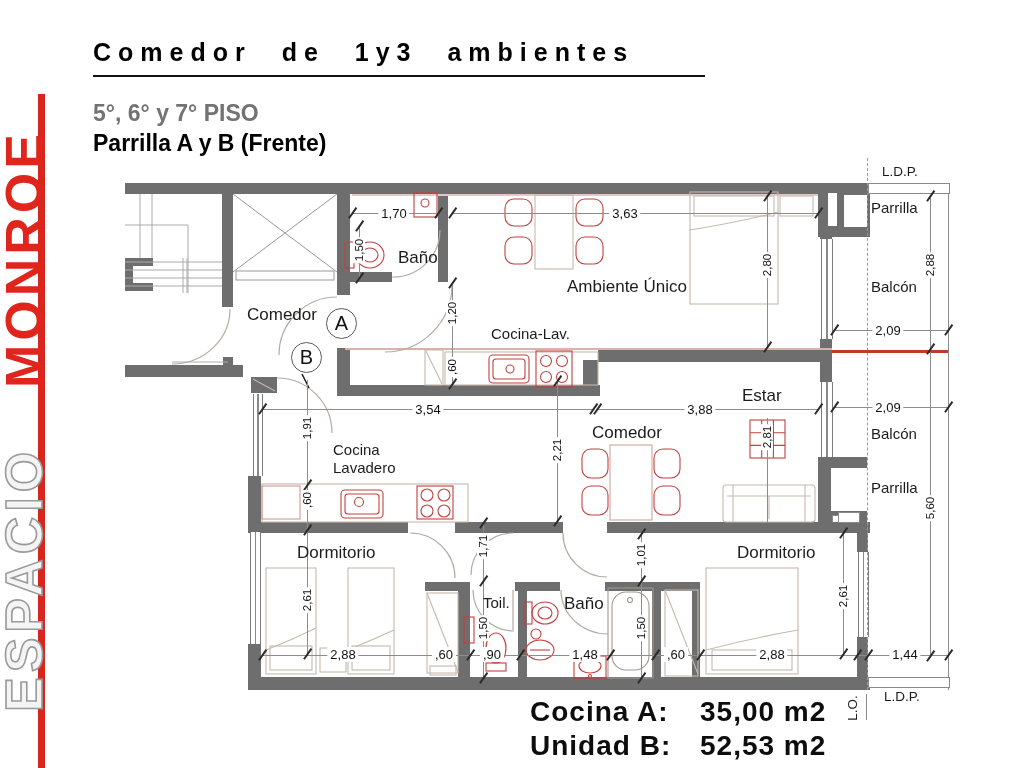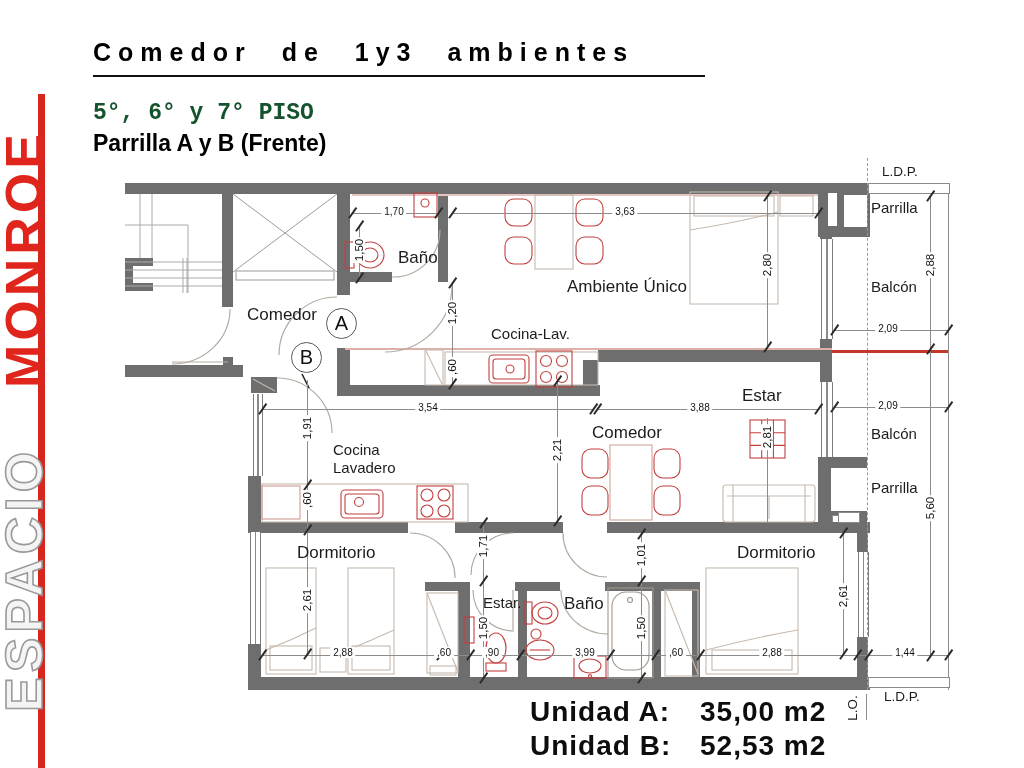--- a/index.html
+++ b/index.html
@@ -7,35 +7,35 @@
        font-family:"Liberation Sans","DejaVu Sans",sans-serif;overflow:hidden;}
   
   .brand-bar{position:absolute;left:38px;top:94px;width:7px;height:674px;background:#d7261e;}
   .vbrand{position:absolute;transform:rotate(-90deg);transform-origin:0 0;white-space:nowrap;font-weight:bold;}
   .vbrand.red{left:-6px;top:388px;font-size:52px;letter-spacing:4px;color:#e0261c;}
   .vbrand.outline{left:-6px;top:712px;font-size:52px;letter-spacing:5px;color:#f4f4f4;
                   -webkit-text-stroke:1.6px #9a9a9a;}
   
   .title{position:absolute;left:93px;top:38px;width:612px;font-size:25px;font-weight:bold;color:#000;
          letter-spacing:7px;word-spacing:16px;border-bottom:2.5px solid #111;padding-bottom:8px;white-space:nowrap;overflow:hidden;}
-  .sub1{position:absolute;left:93px;top:100px;font-size:23px;font-weight:bold;color:#14532d;font-family:Liberation Mono, monospace;}
+  .sub1{position:absolute;left:93px;top:100px;font-size:23px;font-weight:bold;color:#737373;}
   .sub2{position:absolute;left:93px;top:130px;font-size:23px;font-weight:bold;color:#000;}
   .foot{position:absolute;font-size:28px;font-weight:bold;color:#0d0d0d;letter-spacing:1px;}
   
   .wall{position:absolute;background:#6e6e6e;}
   .win{position:absolute;border-left:1px solid #7c7c7c;border-right:1px solid #7c7c7c;
        background:linear-gradient(to right,#fff 43%,#8a8a8a 43%,#8a8a8a 57%,#fff 57%);}
   .slab{position:absolute;background:#fff;border:1px solid #8a8a8a;}
   .dline{position:absolute;background:#8c8c8c;}
   .dashv{position:absolute;width:0;border-left:1px dashed #9a9a9a;}
   .redline{position:absolute;}
   .lbl{position:absolute;color:#1c1c1c;font-size:17px;white-space:nowrap;}
   .lbl.s{font-size:15px;}
   .lbl.xs{font-size:13.5px;}
-  .dim{position:absolute;font-size:10px;color:#111;background:#fff;padding:0 3px;white-space:nowrap;transform:translateX(-50%);}
+  .dim{position:absolute;font-size:13px;color:#111;background:#fff;padding:0 3px;white-space:nowrap;transform:translateX(-50%);}
   .dimv{position:absolute;font-size:11.5px;color:#111;background:#fff;padding:0 2px;white-space:nowrap;
         transform:translate(-50%,-50%) rotate(-90deg);}
   .vlbl{position:absolute;font-size:13.5px;color:#1c1c1c;white-space:nowrap;transform:translate(-50%,-50%) rotate(-90deg);}
   .tk{position:absolute;width:13px;height:1.5px;background:#2a2a2a;transform:rotate(-55deg);}
   .circ{position:absolute;width:29px;height:29px;border:1.5px solid #5a5a5a;border-radius:50%;
         display:flex;align-items:center;justify-content:center;font-size:20px;color:#111;}
   svg.overlay{position:absolute;left:0;top:0;pointer-events:none;}
 </style>
 </head>
 <body>
@@ -319,21 +319,21 @@
 <span class="lbl" style="left:398px;top:248px">Baño</span>
 <span class="lbl" style="left:247px;top:305px">Comedor</span>
 <span class="lbl" style="left:567px;top:277px">Ambiente Único</span>
 <span class="lbl s" style="left:491px;top:325px">Cocina-Lav.</span>
 <span class="lbl" style="left:742px;top:386px">Estar</span>
 <span class="lbl" style="left:592px;top:423px">Comedor</span>
 <span class="lbl s" style="left:333px;top:441px">Cocina</span>
 <span class="lbl s" style="left:333px;top:459px">Lavadero</span>
 <span class="lbl" style="left:297px;top:543px">Dormitorio</span>
 <span class="lbl" style="left:737px;top:543px">Dormitorio</span>
-<span class="lbl s" style="left:483px;top:594px">Estar.</span>
+<span class="lbl s" style="left:483px;top:594px">Toil.</span>
 <span class="lbl" style="left:564px;top:594px">Baño</span>
 <span class="lbl s" style="left:871px;top:199px">Parrilla</span>
 <span class="lbl s" style="left:871px;top:278px">Balcón</span>
 <span class="lbl s" style="left:871px;top:425px">Balcón</span>
 <span class="lbl s" style="left:871px;top:479px">Parrilla</span>
 <span class="lbl xs" style="left:882px;top:164px">L.D.P.</span>
 <span class="lbl xs" style="left:884px;top:689px">L.D.P.</span>
 <span class="vlbl" style="left:852px;top:708px">L.O.</span>
 
 <div class="circ" style="left:326px;top:308px">
@@ -358,24 +358,24 @@
 <span class="dimv" style="left:557px;top:450px">2,21</span>
 <span class="dimv" style="left:767px;top:437px">2,81</span>
 <span class="dimv" style="left:307px;top:500px">,60</span>
 <span class="dimv" style="left:483px;top:546px">1,71</span>
 <span class="dimv" style="left:641px;top:555px">1,01</span>
 <span class="dimv" style="left:307px;top:600px">2,61</span>
 <span class="dim" style="left:343px;top:647px">2,88</span>
 <span class="dim" style="left:444px;top:647px">,60</span>
 <span class="dim" style="left:492px;top:647px">,90</span>
 <span class="dimv" style="left:483px;top:628px">1,50</span>
-<span class="dim" style="left:585px;top:647px">3,99</span>
+<span class="dim" style="left:585px;top:647px">1,48</span>
 <span class="dimv" style="left:641px;top:628px">1,50</span>
 <span class="dim" style="left:676px;top:647px">,60</span>
 <span class="dim" style="left:772px;top:647px">2,88</span>
 <span class="dimv" style="left:843px;top:596px">2,61</span>
 <span class="dim" style="left:905px;top:647px">1,44</span>
 <span class="dimv" style="left:930px;top:508px">5,60</span>
 
-<span class="foot" style="left:530px;top:696px">Unidad A:</span>
+<span class="foot" style="left:530px;top:696px">Cocina A:</span>
 <span class="foot" style="left:700px;top:696px">35,00 m2</span>
 <span class="foot" style="left:530px;top:730px">Unidad B:</span>
 <span class="foot" style="left:700px;top:730px">52,53 m2</span>
 
 </body></html>

